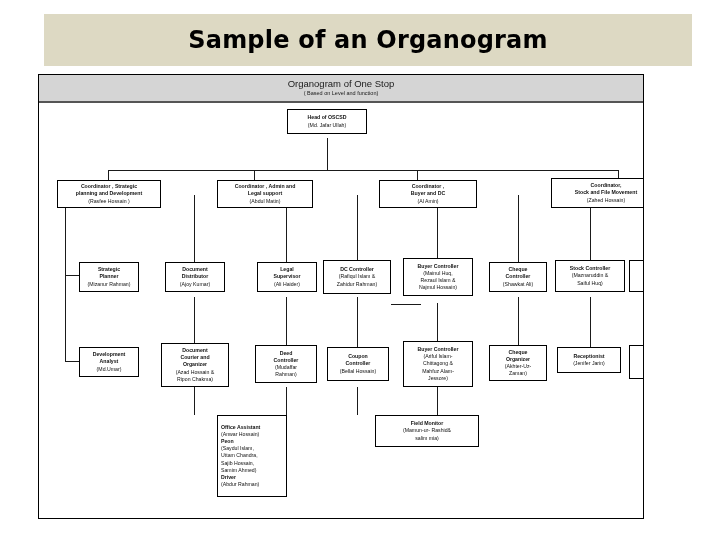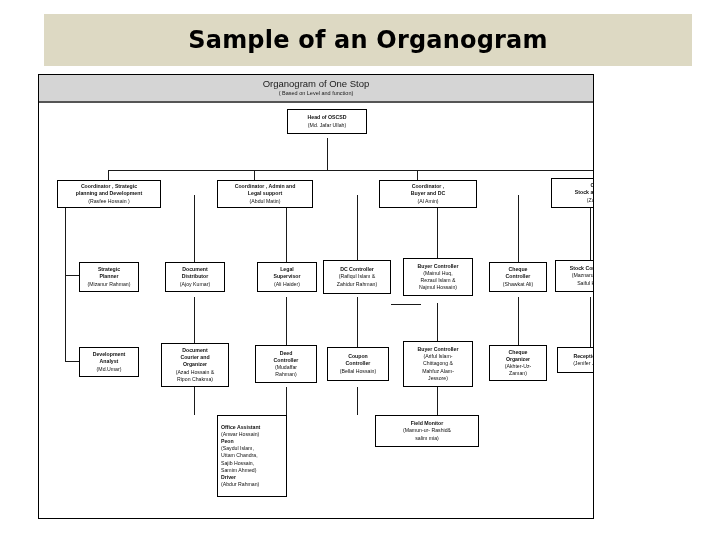--- a/index.html
+++ b/index.html
@@ -35,21 +35,21 @@
     font-size: 24px;
     color: #000000;
     letter-spacing: 0.2px;
     white-space: nowrap;
   }
   
   .chart-frame {
     position: absolute;
     left: 38px;
     top: 74px;
-    width: 556px;
+    width: 606px;
     height: 445px;
     background: #ffffff;
     border: 1px solid #000000;
     box-sizing: border-box;
     overflow: hidden;
   }
   .chart-header {
     position: absolute;
     left: 0;
     top: 0;

